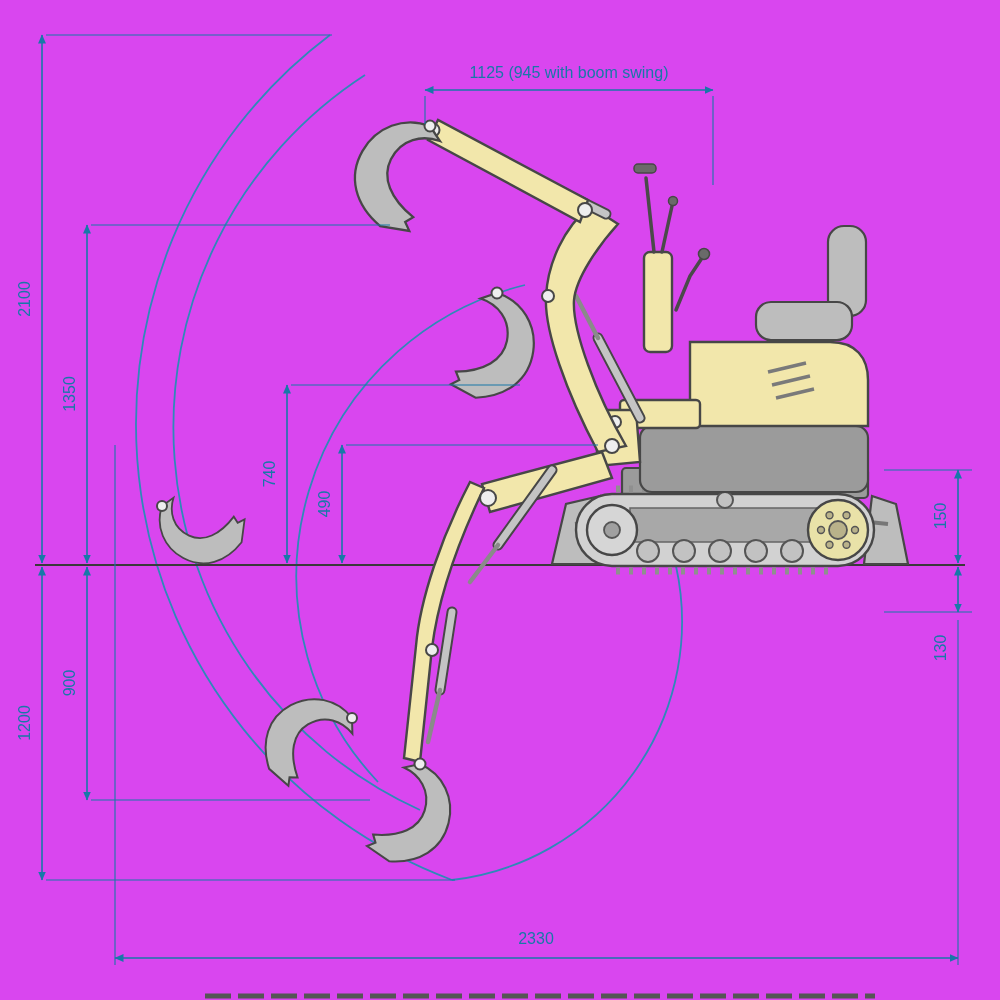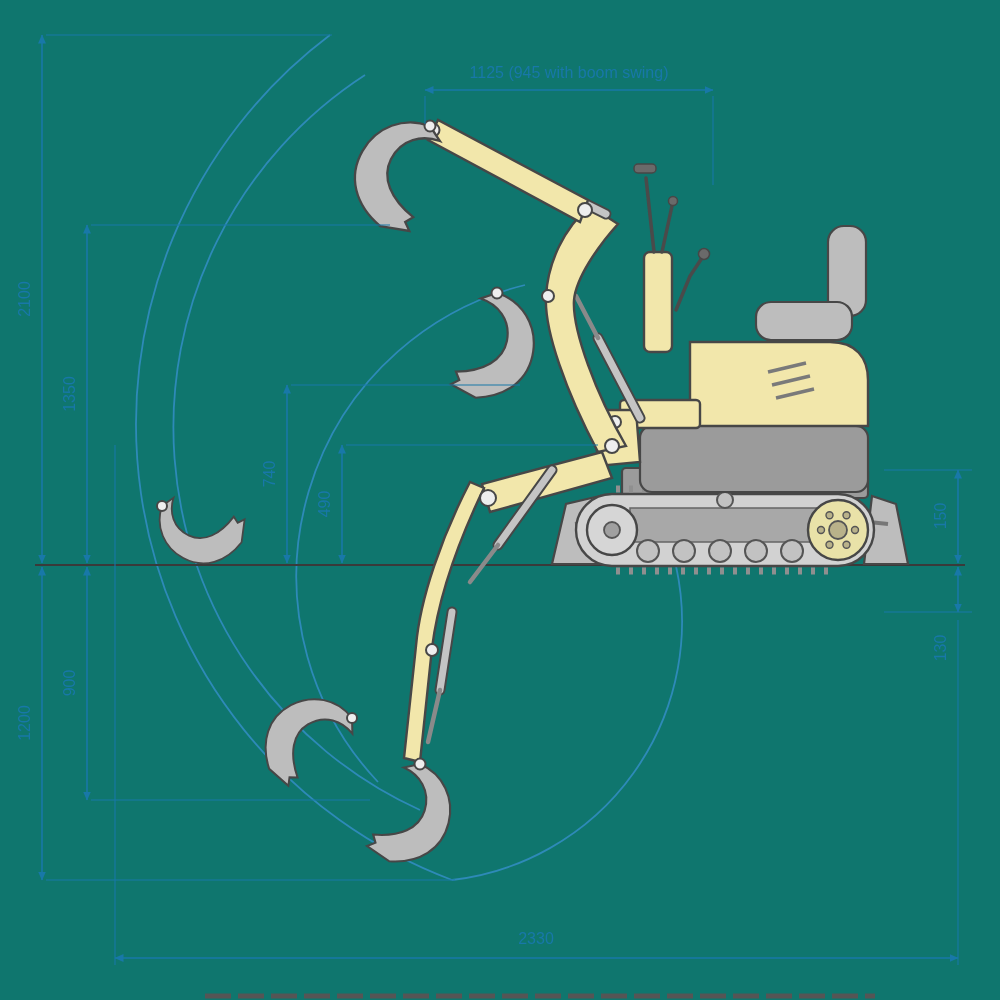--- a/index.html
+++ b/index.html
@@ -1,16 +1,16 @@
 <!DOCTYPE html>
 <html><head>
 <meta charset="utf-8">
 <style>
   html,body{margin:0;padding:0;background:#ffffff;}
-  .wrap{width:1000px;height:1000px;position:relative;background:#0f766e;font-family:"Liberation Sans",sans-serif;overflow:hidden;text-decoration:underline;}
+  .wrap{width:1000px;height:1000px;position:relative;background:#d946ef;font-family:"Liberation Sans",sans-serif;overflow:hidden;text-decoration:underline;}
   svg{display:block;}
   .dim-label{fill:#1878a8;font-size:16px;font-weight:500;font-family:"Liberation Sans",sans-serif;}
   .dim-line{stroke:#1878a8;stroke-width:1.6;fill:none;}
   .ext-line{stroke:#1878a8;stroke-width:1.1;fill:none;}
   .env{stroke:#2e8ab8;stroke-width:1.8;fill:none;}
   .yellow{fill:#f2e7ab;stroke:#474747;stroke-width:2.4;}
   .gray{fill:#bdbdbd;stroke:#474747;stroke-width:2.2;}
   .lgray{fill:#d2d2d2;stroke:#474747;stroke-width:2.4;}
   .dgray{fill:#9b9b9b;stroke:#474747;stroke-width:2.2;}
   .pin{fill:#eeeeee;stroke:#474747;stroke-width:2;}

